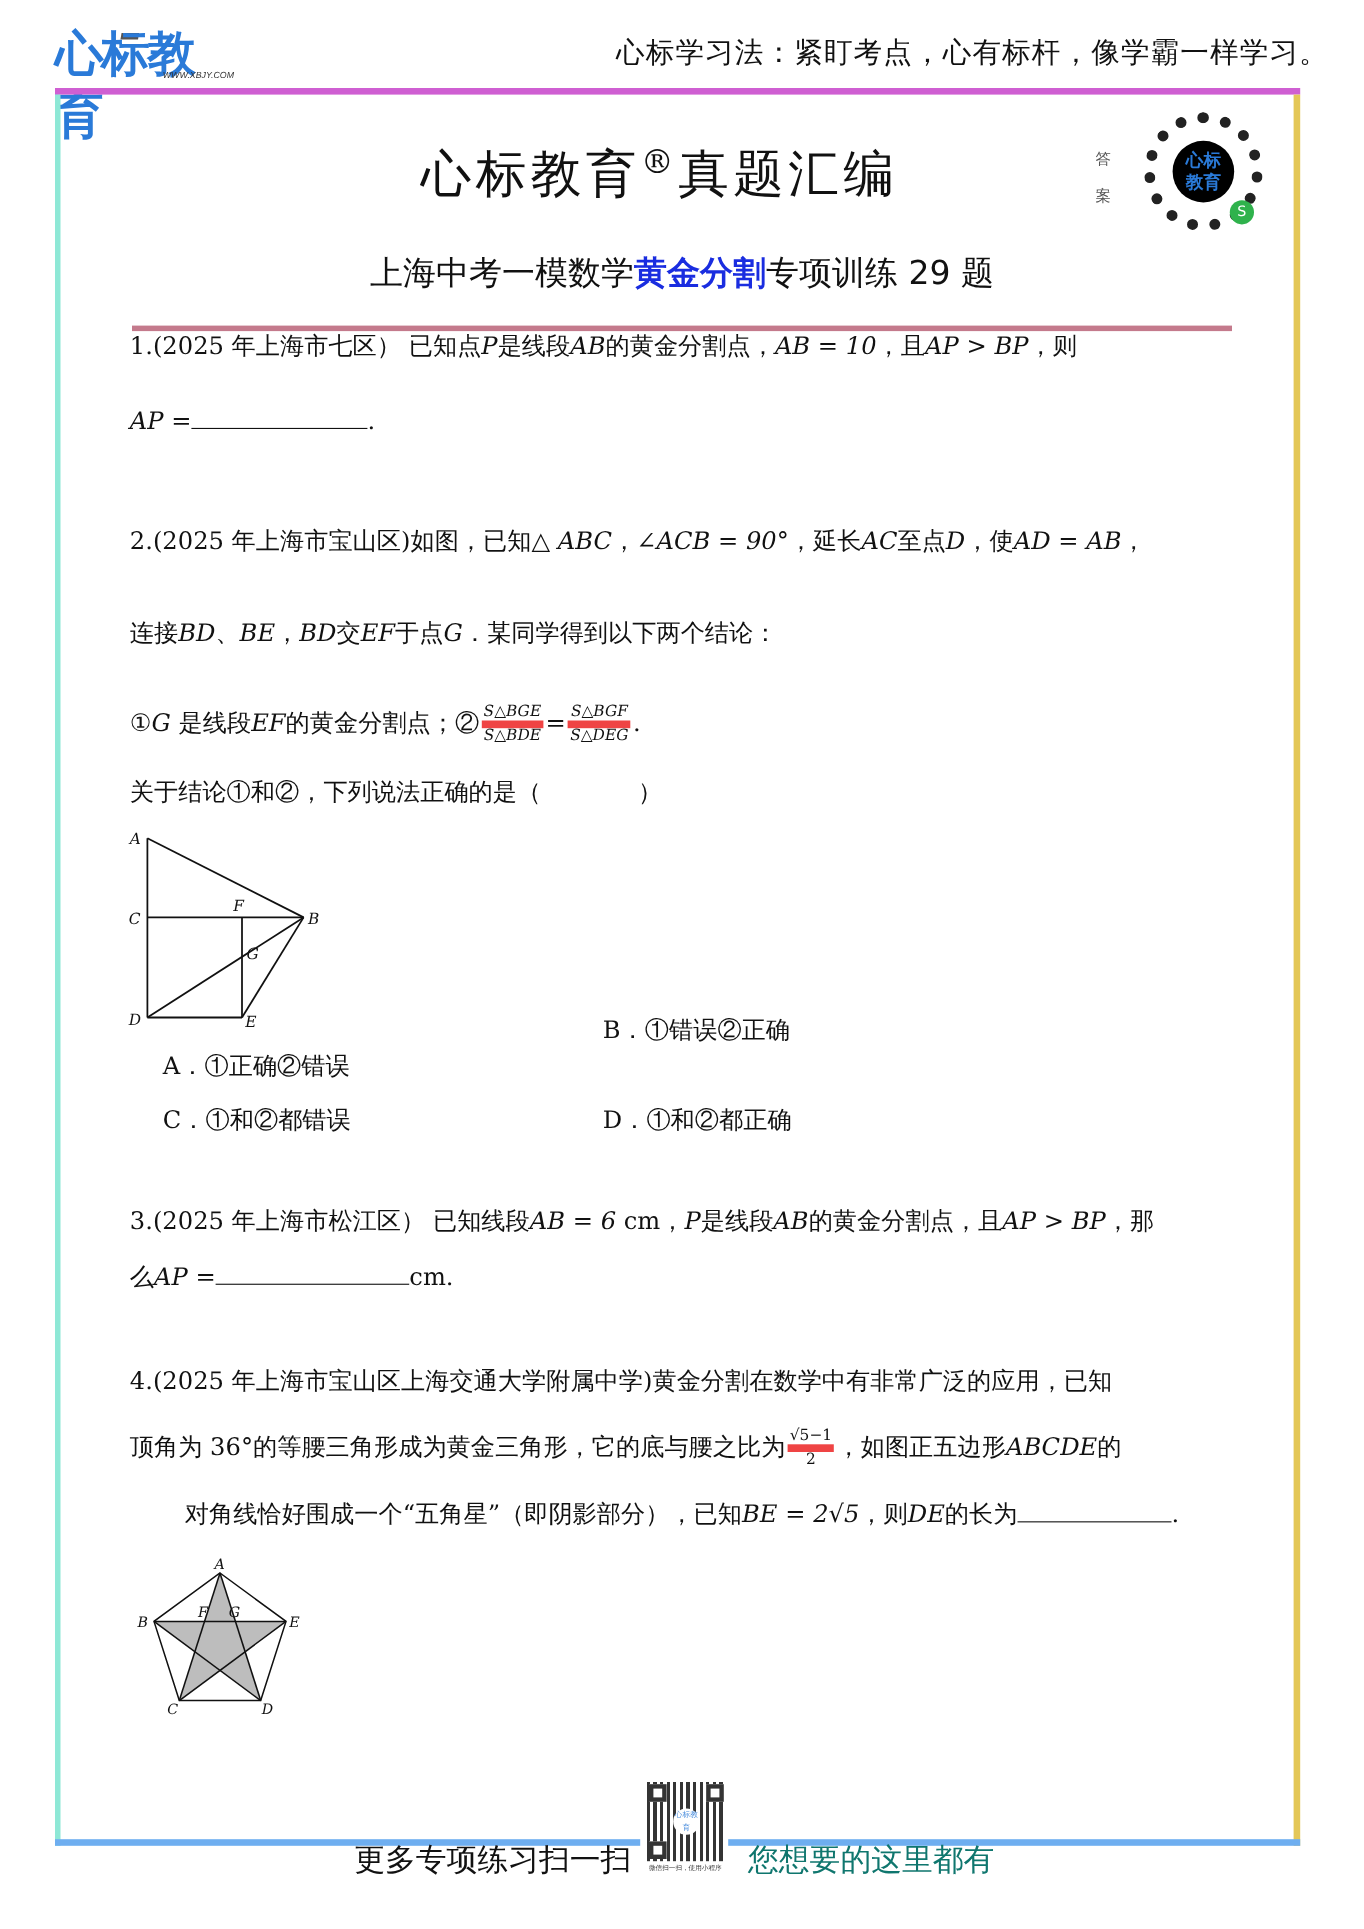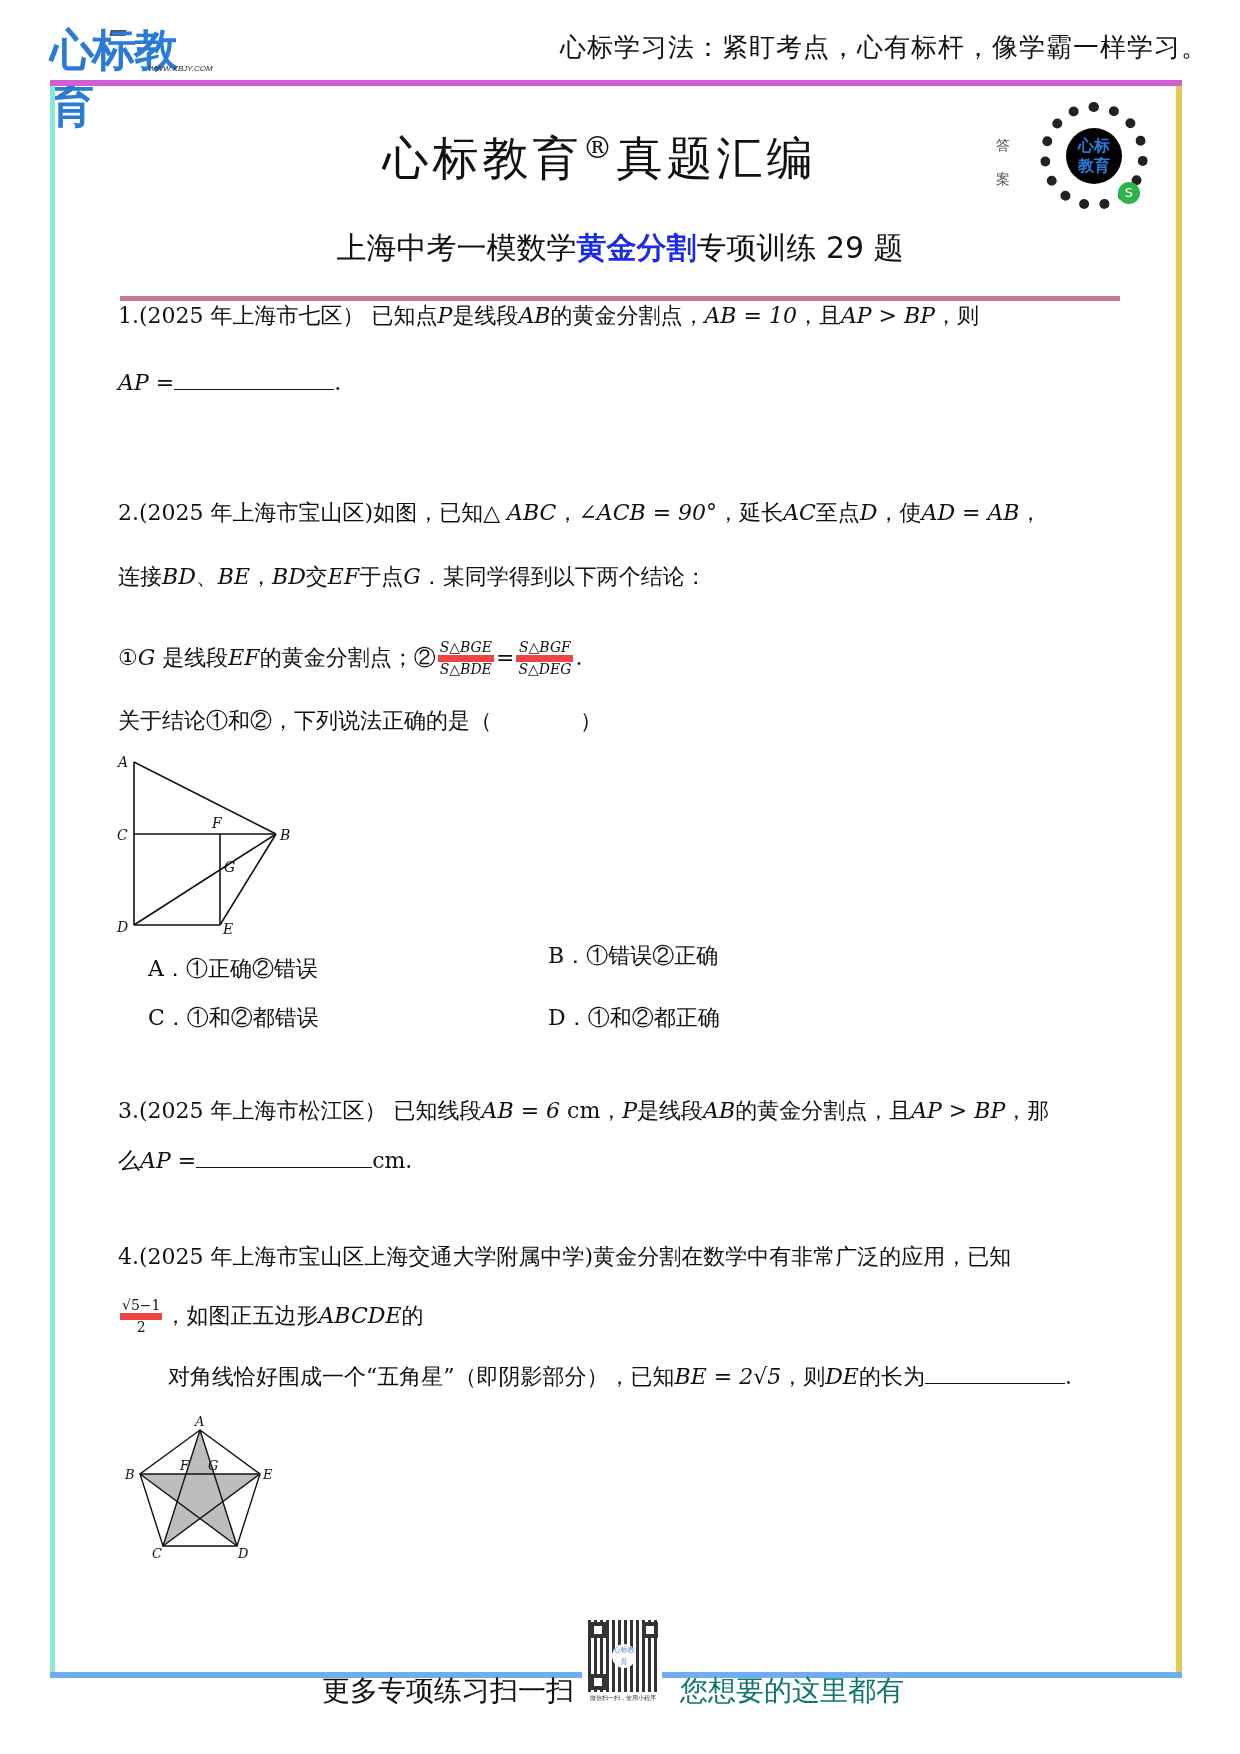--- a/index.html
+++ b/index.html
@@ -93,21 +93,21 @@
 </div>
 
 <div class="q" style="top:303px;">
   <span>1.</span><span>(2025 年上海市七区）</span>
   <span>已知点</span><span class="m">P</span><span>是线段</span><span class="m">AB</span><span>的黄金分割点，</span><span class="m">AB = 10</span><span>，且</span><span class="m">AP &gt; BP</span><span>，则</span>
 </div>
 <div class="q" style="top:370px;">
   <span class="m">AP =</span><span class="blank" style="width:160px;"></span><span>.</span>
 </div>
 
-<div class="q" style="top:500px;">
+<div class="q" style="top:480px;">
   <span>2.</span><span>(2025 年上海市宝山区)</span><span>如图，已知</span><span class="m">△ ABC</span><span>，</span><span class="m">∠ACB = 90°</span><span>，延长</span><span class="m">AC</span><span>至点</span><span class="m">D</span><span>，使</span><span class="m">AD = AB</span><span>，</span>
 </div>
 <div class="q" style="top:564px;">
   <span>连接</span><span class="m">BD</span><span>、</span><span class="m">BE</span><span>，</span><span class="m">BD</span><span>交</span><span class="m">EF</span><span>于点</span><span class="m">G</span><span>．某同学得到以下两个结论：</span>
 </div>
 <div class="q" style="top:640px;">
   <span>①</span><span class="m">G</span><span> 是线段</span><span class="m">EF</span><span>的黄金分割点；</span><span>②</span><span class="frac m"><span class="num">S△BGE</span><span class="den">S△BDE</span></span><span>=</span><span class="frac m"><span class="num">S△BGF</span><span class="den">S△DEG</span></span><span>.</span>
 </div>
 <div class="q" style="top:708px;">关于结论①和②，下列说法正确的是（　　　　）</div>
 
@@ -126,37 +126,37 @@
     <text x="5" y="90">C</text>
     <text x="100" y="78">F</text>
     <text x="168" y="90">B</text>
     <text x="112" y="122">G</text>
     <text x="5" y="182">D</text>
     <text x="111" y="184">E</text>
   </g>
 </svg>
 
 <div class="opt" style="left:148px; top:954px;"><span>A．</span><span>①正确②错误</span></div>
-<div class="opt" style="left:548px; top:941px;text-align:center;"><span>B．</span><span>①错误②正确</span></div>
+<div class="opt" style="left:548px; top:922px;text-align:center;"><span>B．</span><span>①错误②正确</span></div>
 <div class="opt" style="left:148px; top:1003px;"><span>C．</span><span>①和②都错误</span></div>
 <div class="opt" style="left:548px; top:1003px;"><span>D．</span><span>①和②都正确</span></div>
 
 <div class="q" style="top:1098px;">
   <span>3.</span><span>(2025 年上海市松江区）</span>
   <span>已知线段</span><span class="m">AB = 6</span><span> cm，</span><span class="m">P</span><span>是线段</span><span class="m">AB</span><span>的黄金分割点，且</span><span class="m">AP &gt; BP</span><span>，那</span>
 </div>
 <div class="q" style="top:1148px;">
   <span>么</span><span class="m">AP =</span><span class="blank" style="width:176px;"></span><span>cm.</span>
 </div>
 
 <div class="q" style="top:1244px;">
   <span>4.</span><span>(2025 年上海市宝山区上海交通大学附属中学)</span><span>黄金分割在数学中有非常广泛的应用，已知</span>
 </div>
 <div class="q" style="top:1298px;">
-  <span class="frac"><span class="num">√5−1</span><span class="den">2</span></span><span>，如图正五边形</span><span class="m">ABCDE</span><span>的</span>
+  <span>顶角为 36°的等腰三角形成为黄金三角形，它的底与腰之比为</span><span class="frac"><span class="num">√5−1</span><span class="den">2</span></span><span>，如图正五边形</span><span class="m">ABCDE</span><span>的</span>
 </div>
 <div class="q" style="top:1364px;text-align:center;">
   <span>对角线恰好围成一个“五角星”（即阴影部分），已知</span><span class="m">BE = 2√5</span><span>，则</span><span class="m">DE</span><span>的长为</span><span class="blank" style="width:140px;"></span><span>.</span>
 </div>
 
 <svg class="figure" style="left:120px; top:1415px;" width="160" height="145" viewBox="0 0 160 145">
   <polygon points="80,15 43,131 140,59 20,59 117,131" fill="#bdbdbd" stroke="none" fill-rule="nonzero"></polygon>
   <g stroke="#111" stroke-width="1.4" fill="none">
     <polygon points="80,15 140,59 117,131 43,131 20,59"></polygon>
     <line x1="80" y1="15" x2="43" y2="131"></line>

